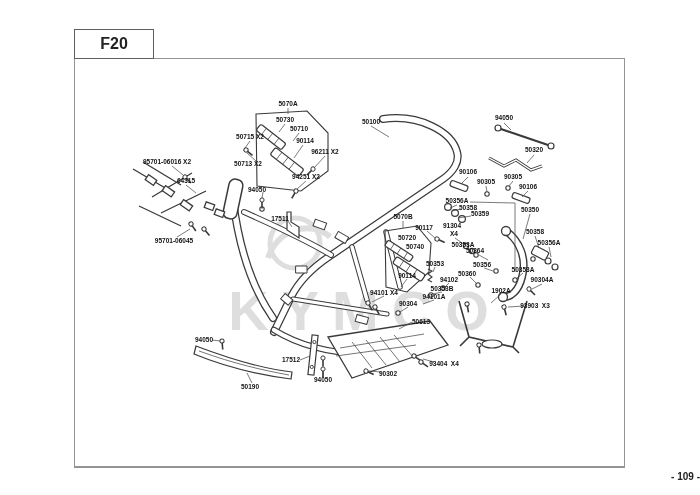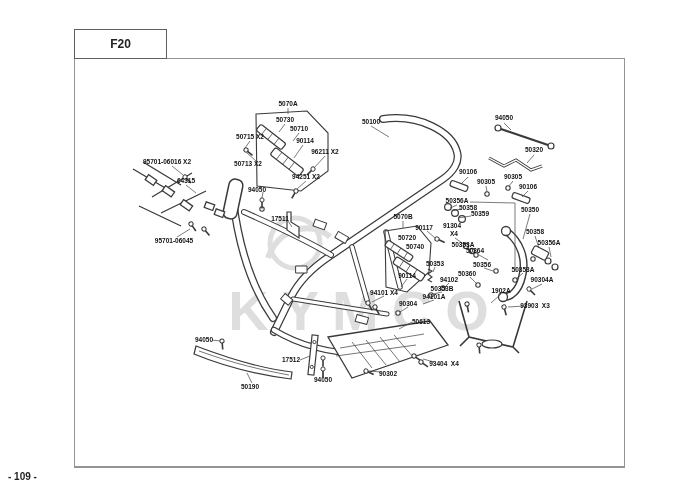--- a/index.html
+++ b/index.html
@@ -1,30 +1,30 @@
 <!DOCTYPE html>
 <html><head>
 <meta charset="utf-8">
 <style>
   html,body{margin:0;padding:0;background:#fff;}
   .page{position:relative;width:700px;height:495px;background:#fff;overflow:hidden;
         font-family:"Liberation Sans",sans-serif;}
-  .hdr-box{position:absolute;left:74px;top:29px;width:93px;height:30px;box-sizing:border-box;
+  .hdr-box{position:absolute;left:74px;top:29px;width:80px;height:30px;box-sizing:border-box;
         border:1px solid #5f5f5f;background:#fff;display:flex;align-items:center;justify-content:center;
-        font-weight:bold;font-size:12px;color:#222;z-index:5;}
+        font-weight:bold;font-size:16px;color:#222;z-index:5;}
   .hdr-title{position:absolute;left:178px;top:29px;height:30px;display:flex;align-items:center;
         font-weight:bold;font-size:12.5px;color:#222;z-index:5;letter-spacing:.3px;}
   .content-border{position:absolute;left:74px;top:58px;width:551px;height:410px;box-sizing:border-box;
         border:1px solid #949494;border-bottom-width:2px;z-index:1;}
   .art{position:absolute;left:0;top:0;z-index:2;}
   .labels{position:absolute;left:0;top:0;width:700px;height:495px;z-index:4;pointer-events:none;}
   .lbl{position:absolute;transform:translate(-50%,-50%);font-size:6.5px;font-weight:bold;color:#111;
         white-space:pre;line-height:1;}
-  .page-num{position:absolute;left:0;right:0;top:471px;text-align:left;font-weight:bold;
-        font-size:10px;color:#222;z-index:5;margin-left:8px;}
+  .page-num{position:absolute;left:0;right:0;top:471px;text-align:right;font-weight:bold;
+        font-size:10px;color:#222;z-index:5;}
 </style>
 </head>
 <body>
 
 <div class="page">
 
   <div class="hdr-box">
     <span>F20</span>
   </div>
   <div class="content-border"></div>

